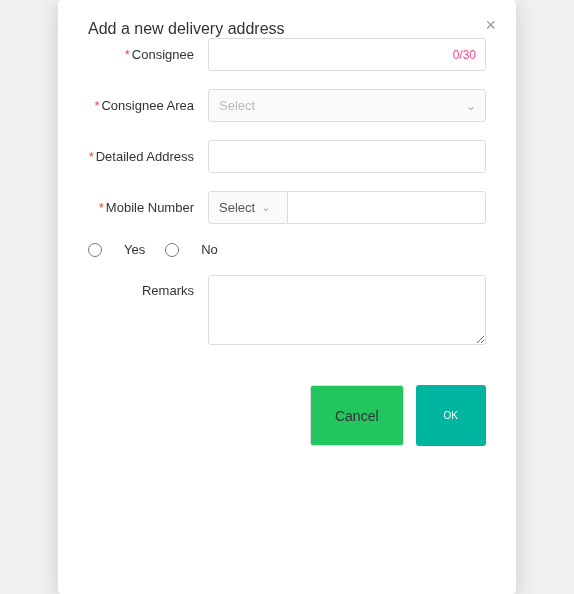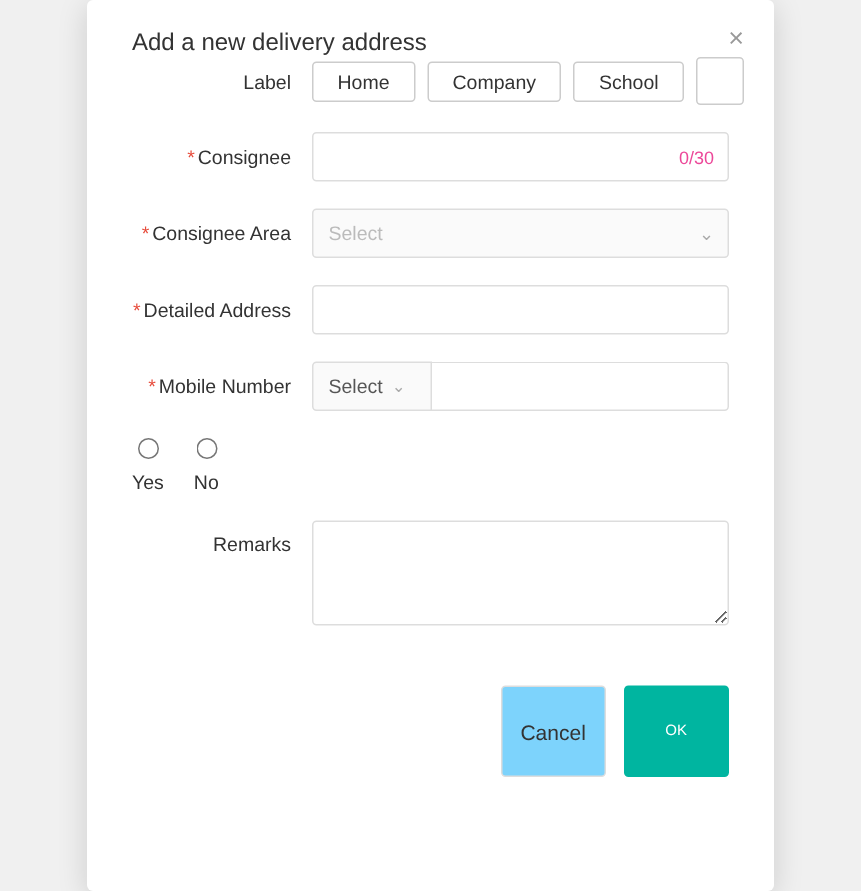--- a/index.html
+++ b/index.html
@@ -191,25 +191,24 @@
 
     .radio-group {
       display: flex;
       align-items: center;
       gap: 20px;
     }
 
     .radio-label {
       display: flex;
       align-items: center;
-      gap: 8px;
-      font-size: 13px;
-      color: #333;
-      cursor: pointer;
-      flex-direction: column;
+      gap: 22px;
+      font-size: 13px;
+      color: #333;
+      cursor: pointer;
     }
 
     .radio-label input[type="radio"] {
       accent-color: #555;
       width: 14px;
       height: 14px;
     }
 
     .textarea-field {
       flex: 1;
@@ -225,24 +224,24 @@
 
     .form-footer {
       display: flex;
       justify-content: flex-end;
       gap: 12px;
       margin-top: 30px;
       padding-top: 10px;
     }
 
     .cancel-btn {
-      background: #7dd3fc;
-      border: 1px solid #ddd;
-      border-radius: 3px;
-      padding: 9px 12px;
+      background: #22c55e;
+      border: 1px solid #ddd;
+      border-radius: 3px;
+      padding: 9px 24px;
       font-size: 14px;
       color: #333;
       cursor: pointer;
     }
 
     .ok-btn {
       background: #00b5a0;
       border: none;
       border-radius: 3px;
       padding: 25px 28px;
@@ -263,29 +262,20 @@
 </head>
 <body>
 
 <div class="modal">
 
   <span class="modal-title">Add a new delivery address</span>
 
   <button class="close-btn">×</button>
 
   
-  <div class="form-row">
-    <div class="form-label">Label</div>
-    <div class="label-buttons">
-      <button class="label-btn">Home</button>
-      <button class="label-btn">Company</button>
-      <button class="label-btn">School</button>
-      <div class="label-custom-box"></div>
-    </div>
-  </div>
 
   
   <div class="form-row">
     <div class="form-label">
       <span class="required-mark">*</span><span>Consignee</span>
     </div>
     <div class="input-counter">
       <input type="text" class="input-field" style="width: 100%; padding-right: 45px;">
       <span class="counter-text">0/30</span>
     </div>

